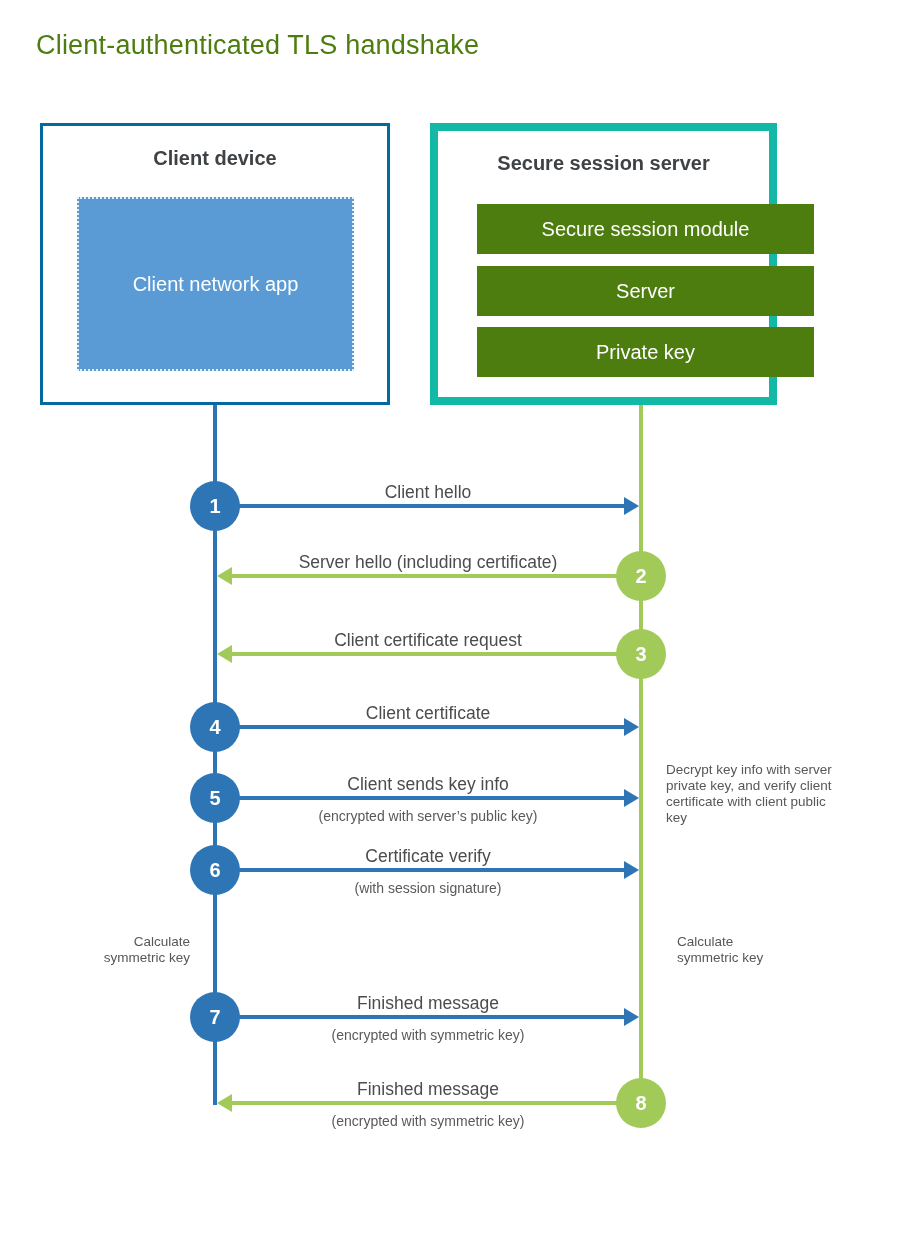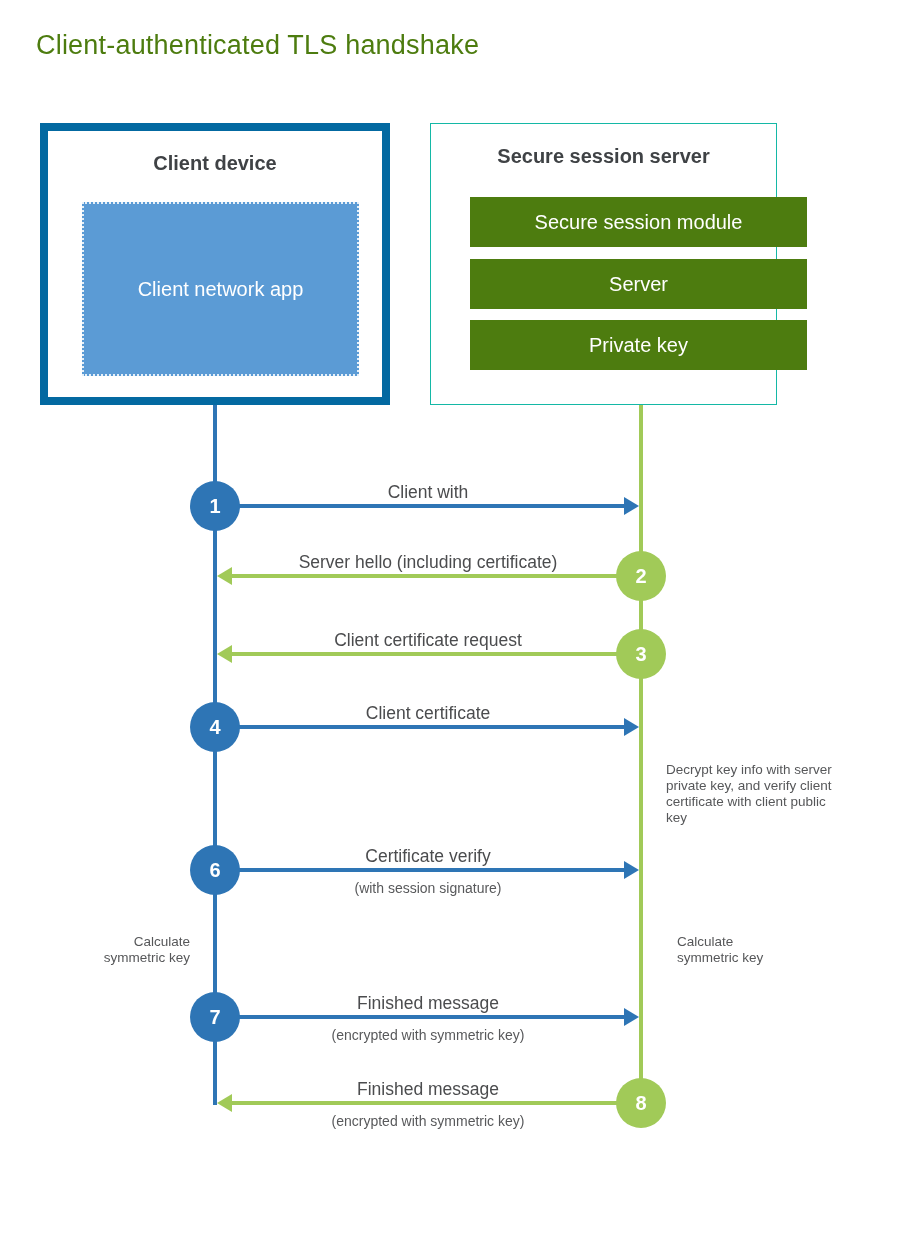--- a/index.html
+++ b/index.html
@@ -6,22 +6,22 @@
   .canvas {
     position:relative; width:900px; height:1256px; background:#ffffff;
     font-family:"Liberation Sans","DejaVu Sans",sans-serif; overflow:hidden;
   }
   .diagram-title {
     position:absolute; left:36px; top:30px; font-size:27px; font-weight:400;
     color:#4d7c0f; letter-spacing:0.2px;
   }
   
   .actor-box { position:absolute; top:123px; height:282px; background:#fff; box-sizing:border-box; }
-  .client-box { left:40px;  width:350px; border:8px solid #0369a1; }
-  .server-box { left:430px; width:347px; border:1px solid #14b8a6; }
+  .client-box { left:40px;  width:350px; border:3px solid #0369a1; }
+  .server-box { left:430px; width:347px; border:8px solid #14b8a6; }
   .box-heading {
     position:absolute; left:0; top:21px; width:100%; text-align:center;
     font-size:20px; font-weight:700; color:#3f4245;
   }
   .app-box {
     position:absolute; left:34px; top:71px; width:277px; height:174px;
     background:#5b9bd5; border:2px dotted rgba(255,255,255,0.85); box-sizing:border-box;
     display:flex; align-items:center; justify-content:center; text-align:center;
     color:#ffffff; font-size:20px; line-height:1.55; padding:0 28px;
   }
@@ -80,21 +80,21 @@
     <div class="box-heading">Secure session server</div>
     <div class="server-bar bar-0">Secure session module</div>
     <div class="server-bar bar-1">Server</div>
     <div class="server-bar bar-2">Private key</div>
   </div>
 
   <div class="lifeline blue"></div>
   <div class="lifeline green"></div>
 
   <div class="step" style="top:481px">
-    <div class="msg-label">Client with</div>
+    <div class="msg-label">Client hello</div>
     <div class="shaft blue"></div>
     <div class="head right"></div>
     <div class="badge blue">1</div>
   </div>
 
   <div class="step" style="top:551px">
     <div class="msg-label">Server hello (including certificate)</div>
     <div class="shaft green"></div>
     <div class="head left"></div>
     <div class="badge green">2</div>
@@ -107,20 +107,27 @@
     <div class="badge green">3</div>
   </div>
 
   <div class="step" style="top:702px">
     <div class="msg-label">Client certificate</div>
     <div class="shaft blue"></div>
     <div class="head right"></div>
     <div class="badge blue">4</div>
   </div>
 
+  <div class="step" style="top:773px">
+    <div class="msg-label">Client sends key info</div>
+    <div class="shaft blue"></div>
+    <div class="head right"></div>
+    <div class="badge blue">5</div>
+    <div class="msg-sublabel">(encrypted with server’s public key)</div>
+  </div>
 
   <div class="step" style="top:845px">
     <div class="msg-label">Certificate verify</div>
     <div class="shaft blue"></div>
     <div class="head right"></div>
     <div class="badge blue">6</div>
     <div class="msg-sublabel">(with session signature)</div>
   </div>
 
   <div class="step" style="top:992px">

